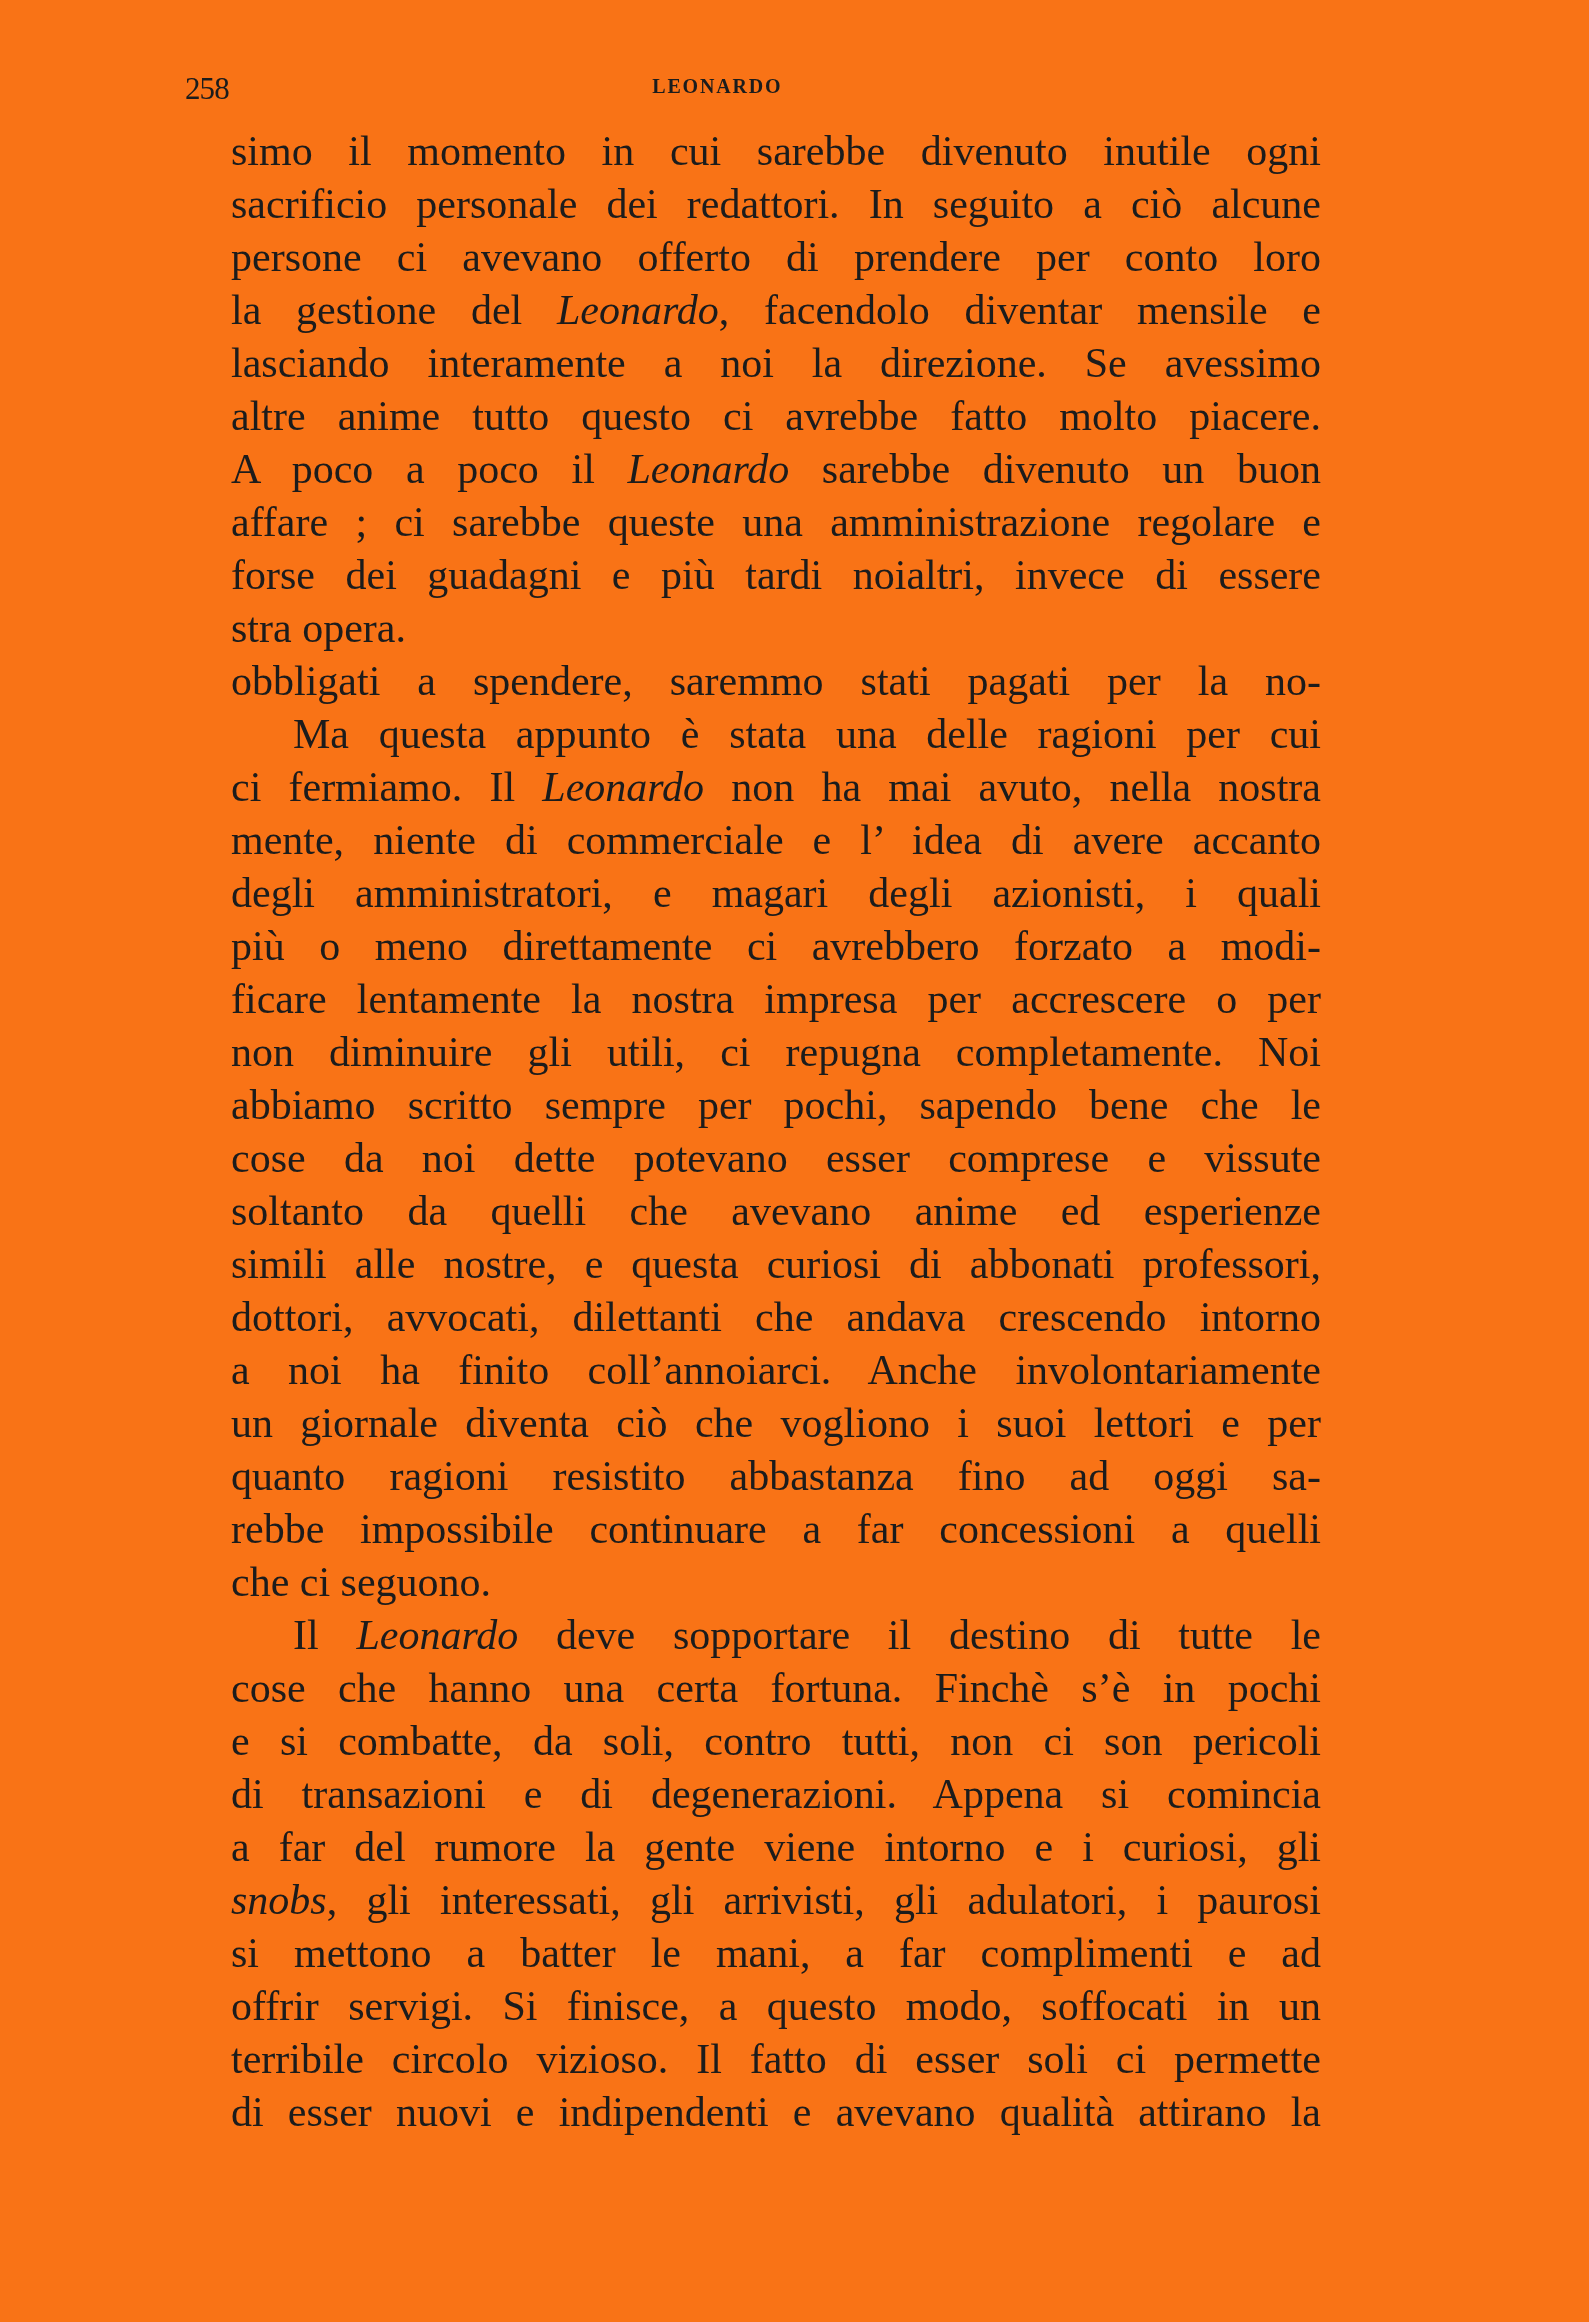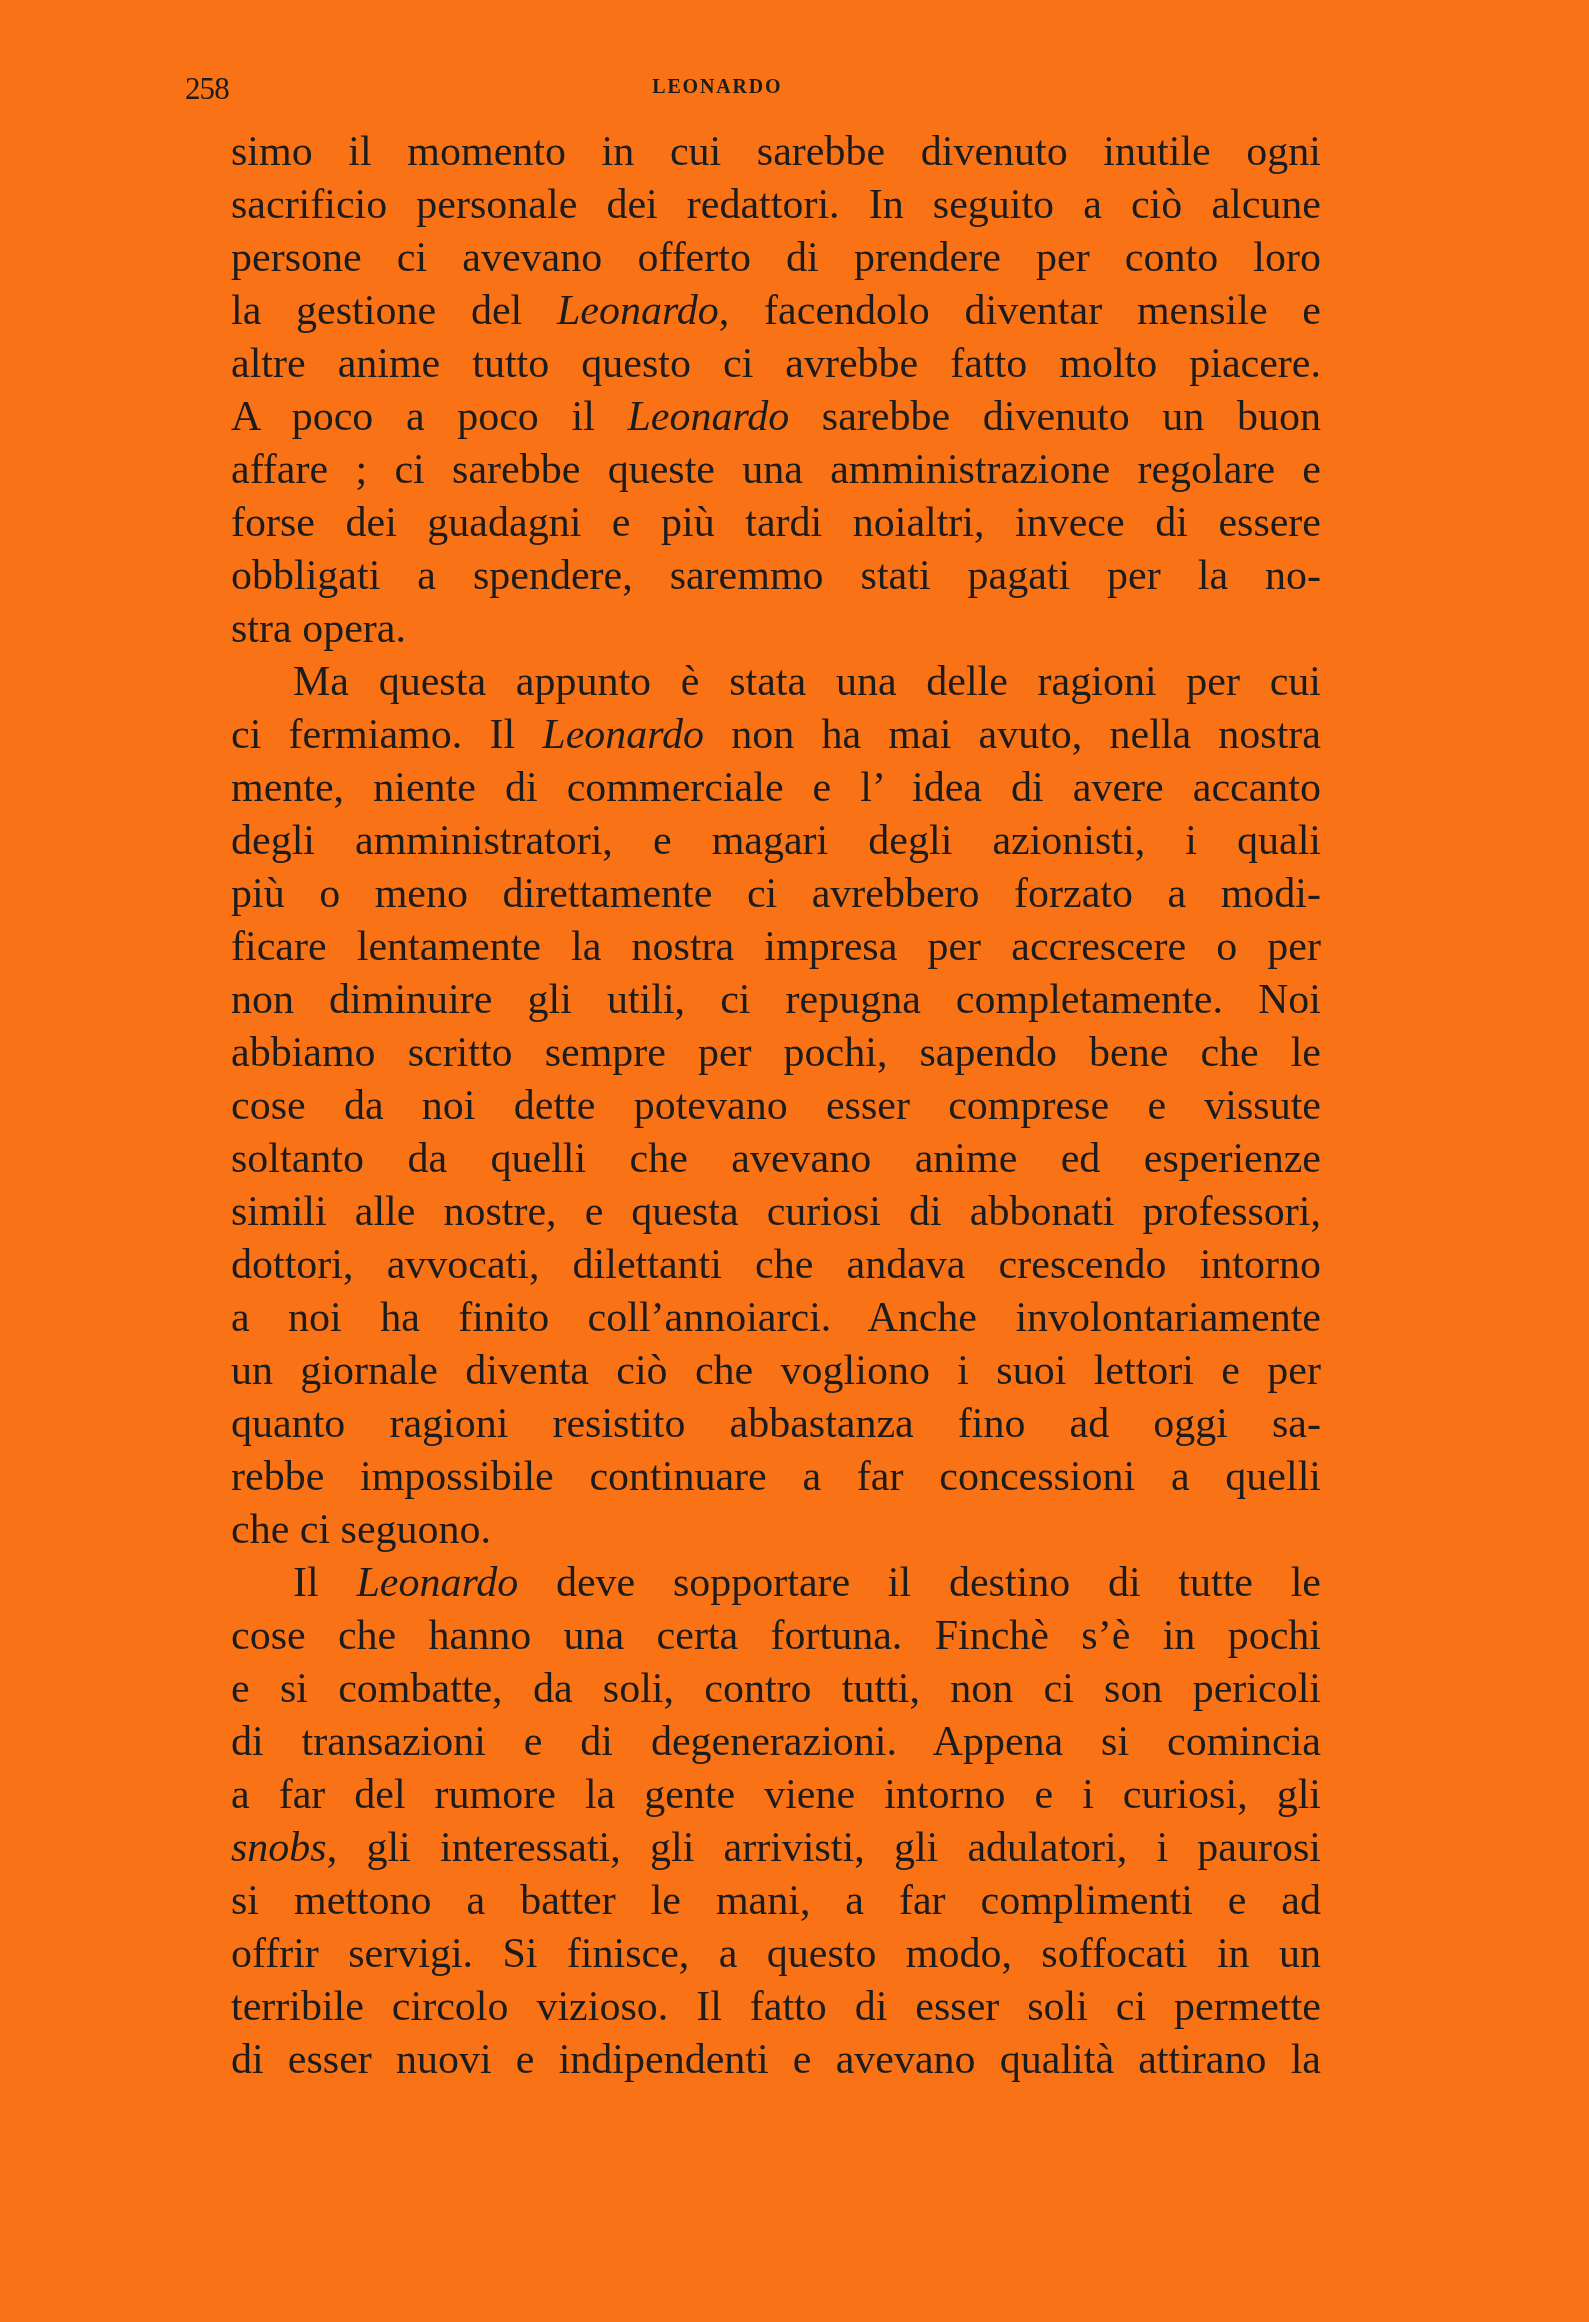--- a/index.html
+++ b/index.html
@@ -83,26 +83,27 @@
 <div class="page">
   <div class="running-head">
     <span class="page-number">258</span>
     <span class="running-title">LEONARDO</span>
   </div>
   <div class="body-text" id="body-text">
       <div class="line"><span class="seg">simo il momento in cui sarebbe divenuto inutile ogni</span></div>
       <div class="line"><span class="seg">sacrificio personale dei redattori. In seguito a ciò alcune</span></div>
       <div class="line"><span class="seg">persone ci avevano offerto di prendere per conto loro</span></div>
       <div class="line"><span class="seg">la gestione del </span><span class="seg-italic">Leonardo</span><span class="seg">, facendolo diventar mensile e</span></div>
+      <div class="line"><span class="seg">lasciando interamente a noi la direzione. Se avessimo</span></div>
       <div class="line"><span class="seg">altre anime tutto questo ci avrebbe fatto molto piacere.</span></div>
       <div class="line"><span class="seg">A poco a poco il </span><span class="seg-italic">Leonardo</span><span class="seg"> sarebbe divenuto un buon</span></div>
       <div class="line"><span class="seg">affare ; ci sarebbe queste una amministrazione regolare e</span></div>
       <div class="line"><span class="seg">forse dei guadagni e più tardi noialtri, invece di essere</span></div>
+      <div class="line last"><span class="seg">stra opera.</span></div>
       <div class="line"><span class="seg">obbligati a spendere, saremmo stati pagati per la no-</span></div>
-      <div class="line last"><span class="seg">stra opera.</span></div>
       <div class="line indent"><span class="seg">Ma questa appunto è stata una delle ragioni per cui</span></div>
       <div class="line"><span class="seg">ci fermiamo. Il </span><span class="seg-italic">Leonardo</span><span class="seg"> non ha mai avuto, nella nostra</span></div>
       <div class="line"><span class="seg">mente, niente di commerciale e l’ idea di avere accanto</span></div>
       <div class="line"><span class="seg">degli amministratori, e magari degli azionisti, i quali</span></div>
       <div class="line"><span class="seg">più o meno direttamente ci avrebbero forzato a modi-</span></div>
       <div class="line"><span class="seg">ficare lentamente la nostra impresa per accrescere o per</span></div>
       <div class="line"><span class="seg">non diminuire gli utili, ci repugna completamente. Noi</span></div>
       <div class="line"><span class="seg">abbiamo scritto sempre per pochi, sapendo bene che le</span></div>
       <div class="line"><span class="seg">cose da noi dette potevano esser comprese e vissute</span></div>
       <div class="line"><span class="seg">soltanto da quelli che avevano anime ed esperienze</span></div>

